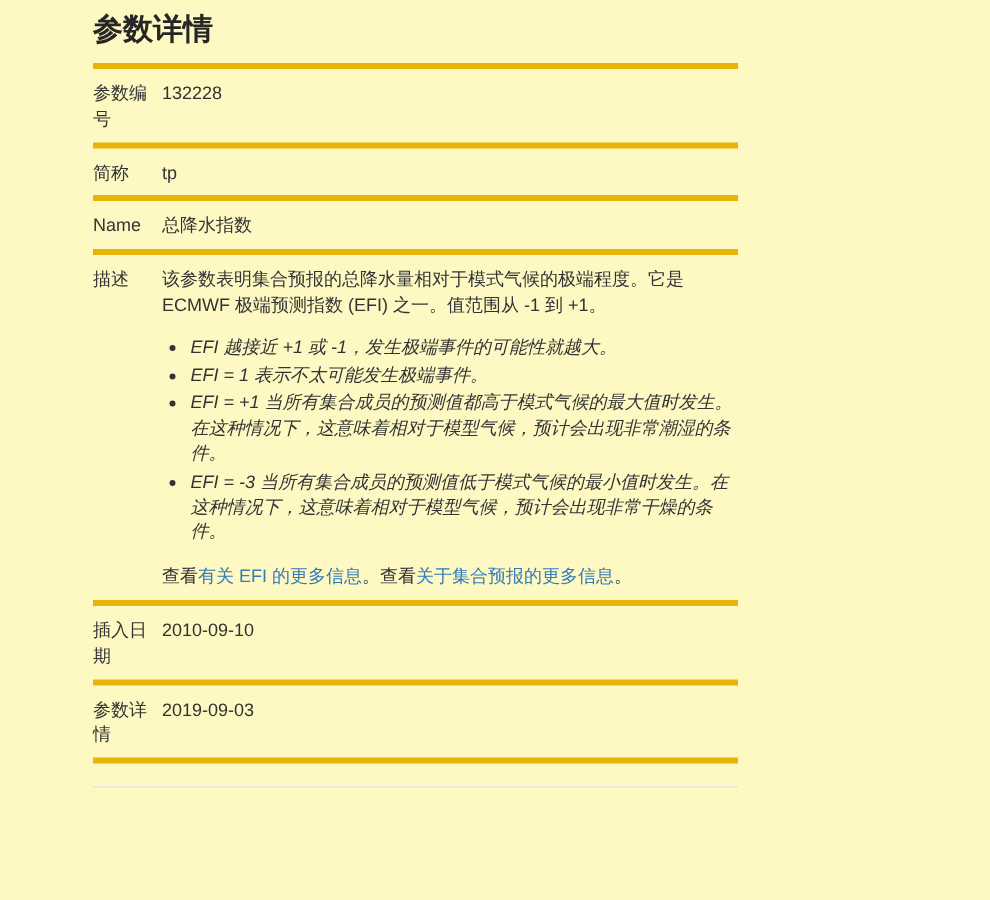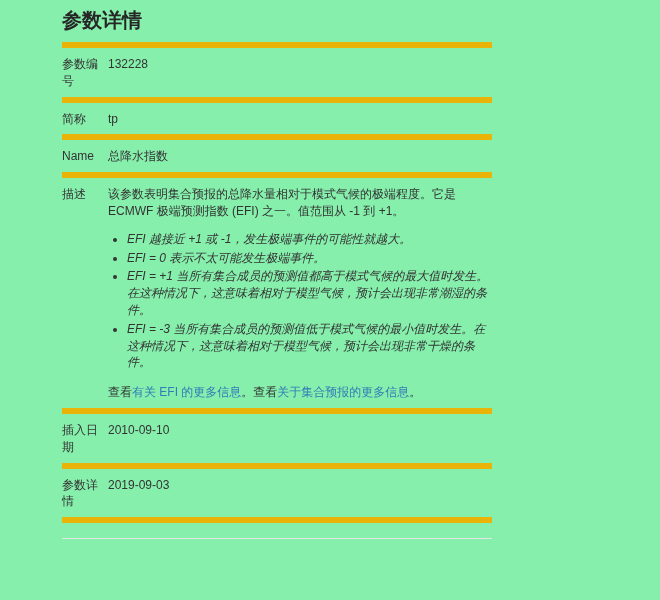--- a/index.html
+++ b/index.html
@@ -7,39 +7,39 @@
     margin: 0;
     padding: 0;
     background: #ffffff;
     font-family: "Liberation Sans", "DejaVu Sans", sans-serif;
     font-size: 12px;
     color: #333333;
   }
   .page {
     width: 660px;
     height: 600px;
-    background: #86efac;
+    background: #fef9c3;
     overflow: hidden;
   }
   .content {
     width: 492px;
     padding: 8px 0 0 62px;
   }
   h1.page-title {
     font-size: 20px;
     font-weight: bold;
     color: #262626;
     margin: 0 0 10px 0;
     line-height: 1.2;
   }
   .details { border-bottom: 1px solid #e5e5e5; }
   .detail-row {
     display: flex;
     padding: 8px 0 7px 0;
-    border-top: 6px solid #eab308;
+    border-top: 4px solid #eab308;
     line-height: 1.4;
   }
   .detail-label {
     flex: 0 0 40px;
     margin-right: 6px;
     word-break: break-all;
   }
   .detail-value { flex: 1; }
   .desc p { margin: 0 0 11px 0; line-height: 1.4; }
   .desc ul { margin: 11px 0 13px 0; padding-left: 19px; }
@@ -76,21 +76,21 @@
         <div class="detail-value">总降水指数</div>
       </div>
 
 
       <div class="detail-row">
         <div class="detail-label">描述</div>
         <div class="detail-value desc">
           <p>该参数表明集合预报的总降水量相对于模式气候的极端程度。它是 ECMWF 极端预测指数 (EFI) 之一。值范围从 -1 到 +1。</p>
           <ul>
             <li>EFI 越接近 +1 或 -1，发生极端事件的可能性就越大。</li>
-            <li>EFI = 0 表示不太可能发生极端事件。</li>
+            <li>EFI = 1 表示不太可能发生极端事件。</li>
             <li>EFI = +1 当所有集合成员的预测值都高于模式气候的最大值时发生。在这种情况下，这意味着相对于模型气候，预计会出现非常潮湿的条件。</li>
             <li>EFI = -3 当所有集合成员的预测值低于模式气候的最小值时发生。在这种情况下，这意味着相对于模型气候，预计会出现非常干燥的条件。</li>
           </ul>
           <p class="links-line"><span>查看</span><a class="link">有关 EFI 的更多信息</a><span>。</span><span>查看</span><a class="link">关于集合预报的更多信息</a><span>。</span></p>
         </div>
       </div>
 
       <div class="detail-row">
         <div class="detail-label">插入日期</div>
         <div class="detail-value">2010-09-10</div>

